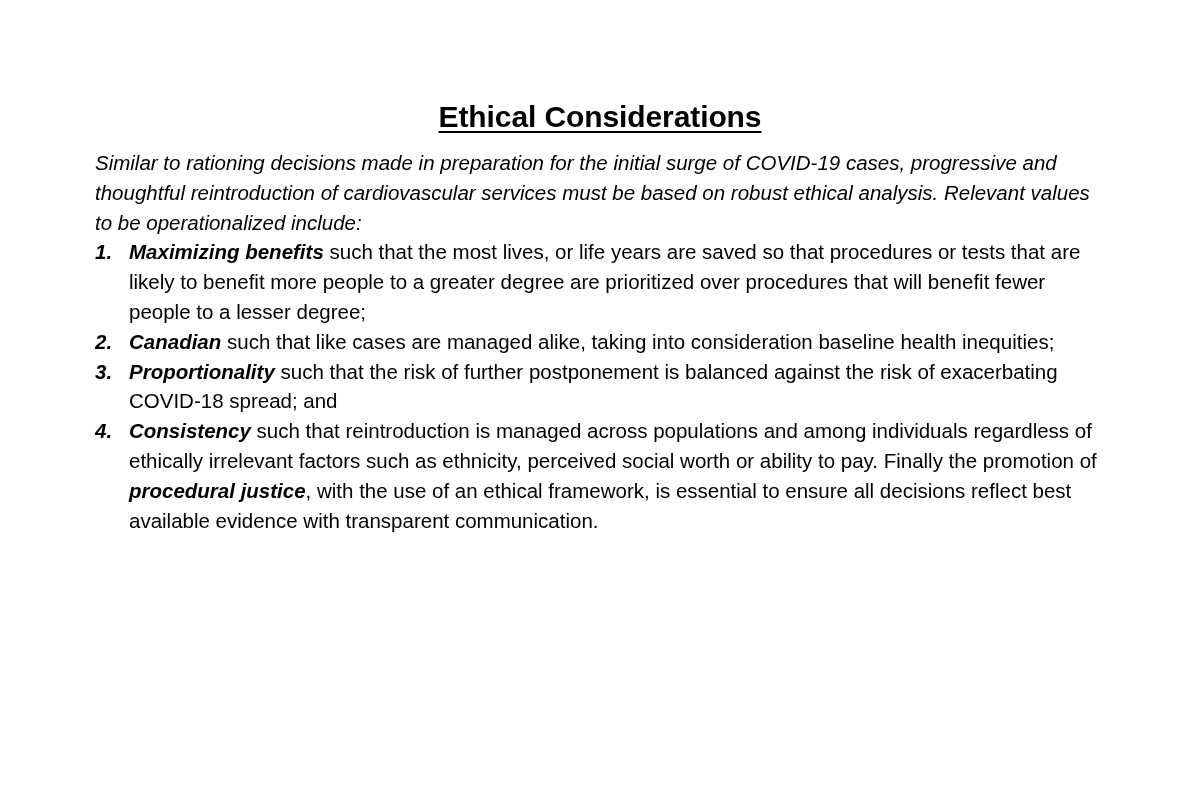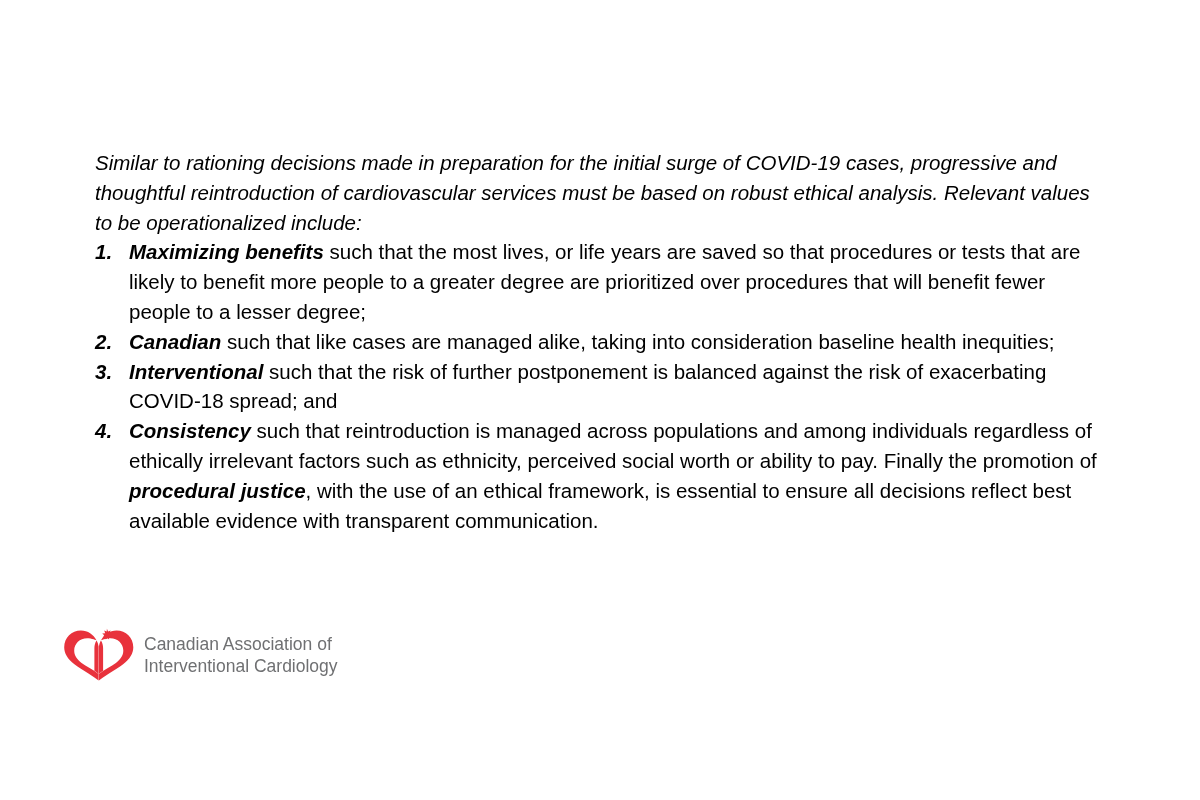--- a/index.html
+++ b/index.html
@@ -108,58 +108,41 @@
   }
   .logo-line {
     display: block;
   }
 </style>
 </head>
 <body>
 
 <div class="slide">
 
+  <h1 class="slide-title"><span class="tu">Ethical Considerations</span></h1>
 
   <div class="body-block">
 
     <p class="intro">Similar to rationing decisions made in preparation for the initial surge of COVID-19 cases, progressive and thoughtful reintroduction of cardiovascular services must be based on robust ethical analysis. Relevant values to be operationalized include:</p>
 
     <ol class="num-list">
 
       <li class="num-item">
         <span class="num-marker">1.</span><span class="term">Maximizing benefits</span><span> such that the most lives, or life years are saved so that procedures or tests that are likely to benefit more people to a greater degree are prioritized over procedures that will benefit fewer people to a lesser degree;</span>
       </li>
 
       <li class="num-item">
         <span class="num-marker">2.</span><span class="term">Canadian</span><span> such that like cases are managed alike, taking into consideration baseline health inequities;</span>
       </li>
 
       <li class="num-item">
-        <span class="num-marker">3.</span><span class="term">Interventional</span><span> such that the risk of further postponement is balanced against the risk of exacerbating COVID-18 spread; and</span>
+        <span class="num-marker">3.</span><span class="term">Proportionality</span><span> such that the risk of further postponement is balanced against the risk of exacerbating COVID-18 spread; and</span>
       </li>
 
       <li class="num-item">
         <span class="num-marker">4.</span><span class="term">Consistency</span><span> such that reintroduction is managed across populations and among individuals regardless of ethically irrelevant factors such as ethnicity, perceived social worth or ability to pay. Finally the promotion of </span><span class="term">procedural justice</span><span>, with the use of an ethical framework, is essential to ensure all decisions reflect best available evidence with transparent communication.</span>
       </li>
 
     </ol>
   </div>
 
-  <div class="logo">
-
-    <svg class="logo-mark" viewBox="0 0 74 54" aria-hidden="true">
-
-      <path fill="#E8323C" d="M36.6 52.6 C33.2 49.2 20.0 42.0 12.4 36.2 C5.6 31.0 2.2 25.3 2.2 19.2 C2.2 9.9 9.6 2.6 18.9 2.6 C26.0 2.6 31.3 6.6 34.6 12.4 L34.6 12.4 C34.6 12.4 29.6 10.2 25.2 10.2 C17.7 10.2 12.2 15.6 12.2 22.6 C12.2 27.3 14.6 31.3 19.6 34.9 C24.1 38.1 30.8 41.2 36.6 46.0 Z"></path>
-      <path fill="#E8323C" d="M36.9 52.6 C40.3 49.2 53.5 42.0 61.1 36.2 C67.9 31.0 71.3 25.3 71.3 19.2 C71.3 9.9 63.9 2.6 54.6 2.6 C47.5 2.6 42.2 6.6 38.9 12.4 C38.9 12.4 43.9 10.2 48.3 10.2 C55.8 10.2 61.3 15.6 61.3 22.6 C61.3 27.3 58.9 31.3 53.9 34.9 C49.4 38.1 42.7 41.2 36.9 46.0 Z"></path>
-
-      <path fill="#E8323C" d="M34.6 12.4 C35.7 14.4 36.3 16.6 36.6 18.6 L36.6 46.0 C35.3 44.9 33.9 43.8 32.4 42.8 L32.4 20.0 C32.4 17.0 33.2 14.4 34.6 12.4 Z"></path>
-      <path fill="#E8323C" d="M38.9 12.4 C37.8 14.4 37.2 16.6 36.9 18.6 L36.9 46.0 C38.2 44.9 39.6 43.8 41.1 42.8 L41.1 20.0 C41.1 17.0 40.3 14.4 38.9 12.4 Z"></path>
-
-      <path fill="#E8323C" d="M44.9 0.8 L46.1 3.5 L48.6 2.6 L47.6 5.3 L50.6 5.6 L48.6 7.2 L49.6 8.6 L46.9 8.2 L47.1 11.6 L45.4 10.0 L43.7 11.6 L43.9 8.2 L41.2 8.6 L42.2 7.2 L40.2 5.6 L43.2 5.3 L42.2 2.6 L44.7 3.5 Z"></path>
-    </svg>
-
-    <div class="logo-text">
-      <span class="logo-line">Canadian Association of</span>
-      <span class="logo-line">Interventional Cardiology</span>
-    </div>
-  </div>
 
 </div>
 
 </body></html>

